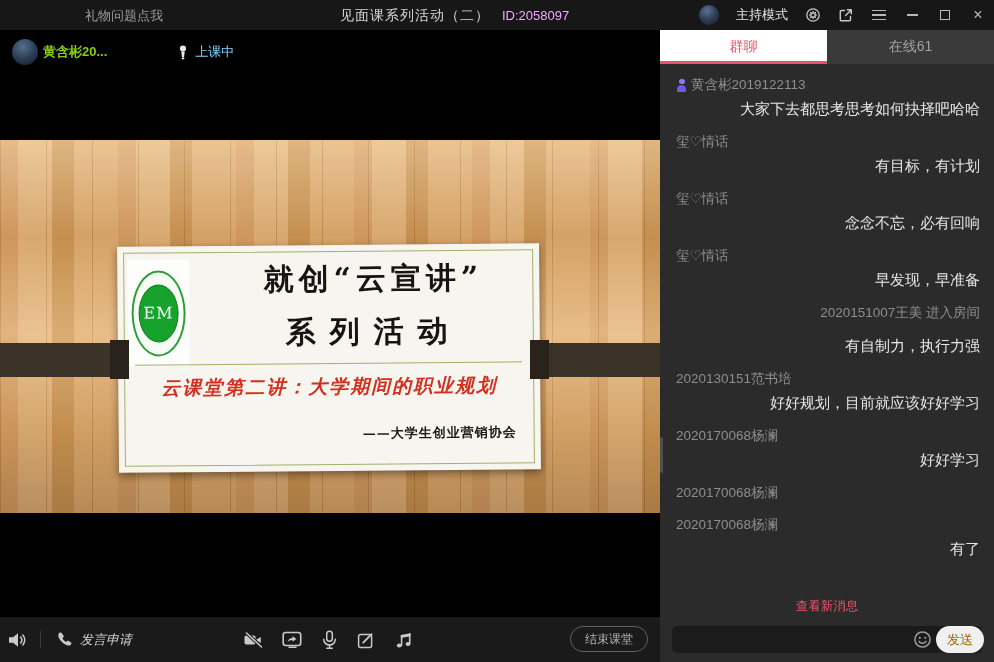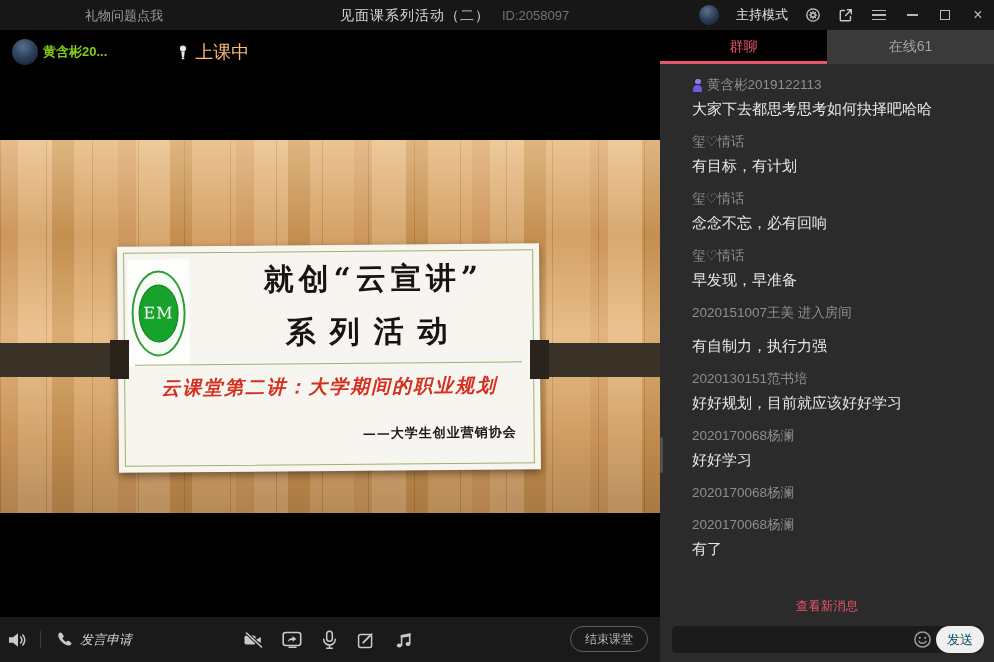--- a/index.html
+++ b/index.html
@@ -6,39 +6,39 @@
   html,body { background:#000; }
   .app {
     position:relative; width:994px; height:662px; overflow:hidden;
     background:#000; font-family:"Liberation Sans","DejaVu Sans",sans-serif;
     color:#ddd; user-select:none;
   }
   
   .titlebar { position:absolute; left:0; top:0; width:994px; height:30px; background:#171717; }
   .gift-link { position:absolute; left:85px; top:7px; font-size:13px; color:#9c9c9c; cursor:pointer; }
   .win-title { position:absolute; left:340px; top:7px; font-size:14px; color:#d6d6d6; letter-spacing:1px; }
-  .room-id   { position:absolute; left:502px; top:8px; font-size:13px; color:#737373; }
+  .room-id   { position:absolute; left:502px; top:8px; font-size:13px; color:#f0abfc; }
   .tb-right  { position:absolute; right:8px; top:0; height:30px; display:flex; align-items:center; gap:17px; }
   .tb-avatar { width:20px; height:20px; border-radius:50%;
                background:radial-gradient(circle at 40% 30%, #5d7390 0%, #31415a 45%, #131c2a 100%); }
   .mode-label { font-size:13px; color:#e6e6e6; }
   .tb-icon { display:flex; align-items:center; justify-content:center; width:16px; height:16px; cursor:pointer; }
   .tb-icon svg { display:block; }
   .burger { display:flex; flex-direction:column; gap:3px; }
   .burger i { display:block; width:14px; height:1.6px; background:#b9b9b9; }
   .min-bar { width:11px; height:1.7px; background:#b9b9b9; }
   .max-box { width:10px; height:10px; border:1.4px solid #b9b9b9; }
   .close-x { font-size:16px; color:#b9b9b9; line-height:16px; }
   
   .stage { position:absolute; left:0; top:30px; width:660px; height:587px; background:#000; overflow:hidden; }
   .stage-head { position:absolute; left:12px; top:8px; display:flex; align-items:center; height:28px; z-index:5; }
   .stage-avatar { width:26px; height:26px; border-radius:50%;
                   background:radial-gradient(circle at 42% 30%, #55708e 0%, #2e4059 48%, #101a28 100%); }
   .stage-name { margin-left:5px; font-size:13px; color:#84cc16; font-weight:bold; }
-  .stage-live { margin-left:70px; display:flex; align-items:center; gap:6px; font-size:18px; color:#fdba74; }
+  .stage-live { margin-left:70px; display:flex; align-items:center; gap:6px; font-size:13px; color:#7dd3fc; }
   .wood { position:absolute; left:0; top:110px; width:660px; height:373px;
     background:
       linear-gradient(180deg, rgba(255,245,225,.30) 0%, rgba(90,45,5,.10) 26%, rgba(255,240,215,.22) 52%, rgba(90,45,5,.14) 80%, rgba(50,25,5,.25) 100%),
       repeating-linear-gradient(90deg, rgba(125,75,25,.28) 0 1px, rgba(255,255,255,0) 1px 46px),
       repeating-linear-gradient(90deg, #daa367 0 18px, #e6b67c 18px 52px, #d09a58 52px 74px, #e2af72 74px 118px);
   }
   .ribbon { position:absolute; top:203px; height:34px; background:#3b3228; z-index:1; }
   .ribbon.left { left:0; width:122px; }
   .ribbon.right { left:536px; width:124px; }
   .clip { position:absolute; top:200px; width:19px; height:39px; background:#2a231c; z-index:3; }
@@ -70,42 +70,42 @@
   .tb-item { position:absolute; top:0; height:45px; display:flex; align-items:center; cursor:pointer; }
   .tb-sep { position:absolute; left:40px; top:14px; width:1px; height:17px; background:#3c3c3c; }
   .speak-label { margin-left:7px; font-size:13px; color:#d2d2d2; }
   .end-class { position:absolute; left:570px; top:9px; width:78px; height:26px; border:1px solid #5f5f5f;
                border-radius:13px; background:transparent; color:#b5b5b5; font-size:12px; cursor:pointer;
                font-family:inherit; }
   
   .chat { position:absolute; left:660px; top:30px; width:334px; height:632px; background:#2b2b2b; }
   .tabs { position:absolute; left:0; top:0; width:334px; height:34px; display:flex; }
   .tab { flex:1; display:flex; align-items:center; justify-content:center; font-size:14px; cursor:pointer; position:relative; }
-  .tab.active { background:#000000; color:var(--accent,#e8546a); }
+  .tab.active { background:#ffffff; color:var(--accent,#e8546a); }
   .tab.active::after { content:""; position:absolute; left:0; right:0; bottom:0; height:3px; background:var(--accent,#e8546a); }
   .tab.inactive { background:#3a3a3a; color:#a2a2a2; }
-  .messages { position:absolute; left:0; top:34px; width:334px; height:536px; padding:12px 14px 0 32px; overflow:hidden; }
+  .messages { position:absolute; left:0; top:34px; width:334px; height:536px; padding:12px 14px 0 16px; overflow:hidden;text-align:right; }
   .msg { margin-bottom:14px; }
   .msg-name { font-size:13.5px; color:#8e8e8e; line-height:18px; margin-bottom:5px; display:flex; align-items:center; gap:4px; }
   .msg-text { font-size:15px; color:#e6e6e6; line-height:20px; }
   .msg.system { font-size:13.5px; color:#8e8e8e; line-height:18px; }
   .badge-person { position:relative; width:11px; height:13px; display:inline-block; }
   .badge-person::before { content:""; position:absolute; left:3px; top:0; width:5.5px; height:5.5px; border-radius:50%; background:#8b7cf2; }
   .badge-person::after { content:""; position:absolute; left:1px; top:6.5px; width:9px; height:6.5px;
                          border-radius:5px 5px 1px 1px; background:#6c5ae8; }
   .chat-scrollbar { position:absolute; left:0; top:407px; width:3px; height:36px; border-radius:2px; background:#4f4f4f; cursor:pointer; }
   .view-new { position:absolute; left:0; right:0; bottom:47px; text-align:center; font-size:12.5px;
               color:var(--accent,#e8546a); cursor:pointer; }
   .input-bar { position:absolute; left:0; bottom:0; width:334px; height:44px; background:#2b2b2b; }
   .chat-input { position:absolute; left:12px; top:8px; width:310px; height:27px; border-radius:5px;
                 background:#1b1b1b; border:none; outline:none; color:#ddd; font-size:13px; padding:0 84px 0 10px;
                 font-family:inherit; }
   .emoji-btn { position:absolute; right:62px; top:12px; width:19px; height:19px; cursor:pointer; }
   .send-btn { position:absolute; right:10px; top:8px; width:48px; height:27px; border:none; border-radius:14px;
-              background:#f0f0f0; color:#0c4a6e; font-size:13px; cursor:pointer; font-family:inherit; }
+              background:#f0f0f0; color:#a16207; font-size:13px; cursor:pointer; font-family:inherit; }
   .icon-stroke { stroke:#c9c9c9; fill:none; stroke-width:1.5; stroke-linecap:round; stroke-linejoin:round; }
   .icon-fill { fill:#c9c9c9; }
 </style>
 </head>
 <body>
 
 <div class="app">
 
   <div class="titlebar">
     <span class="gift-link">礼物问题点我</span>

